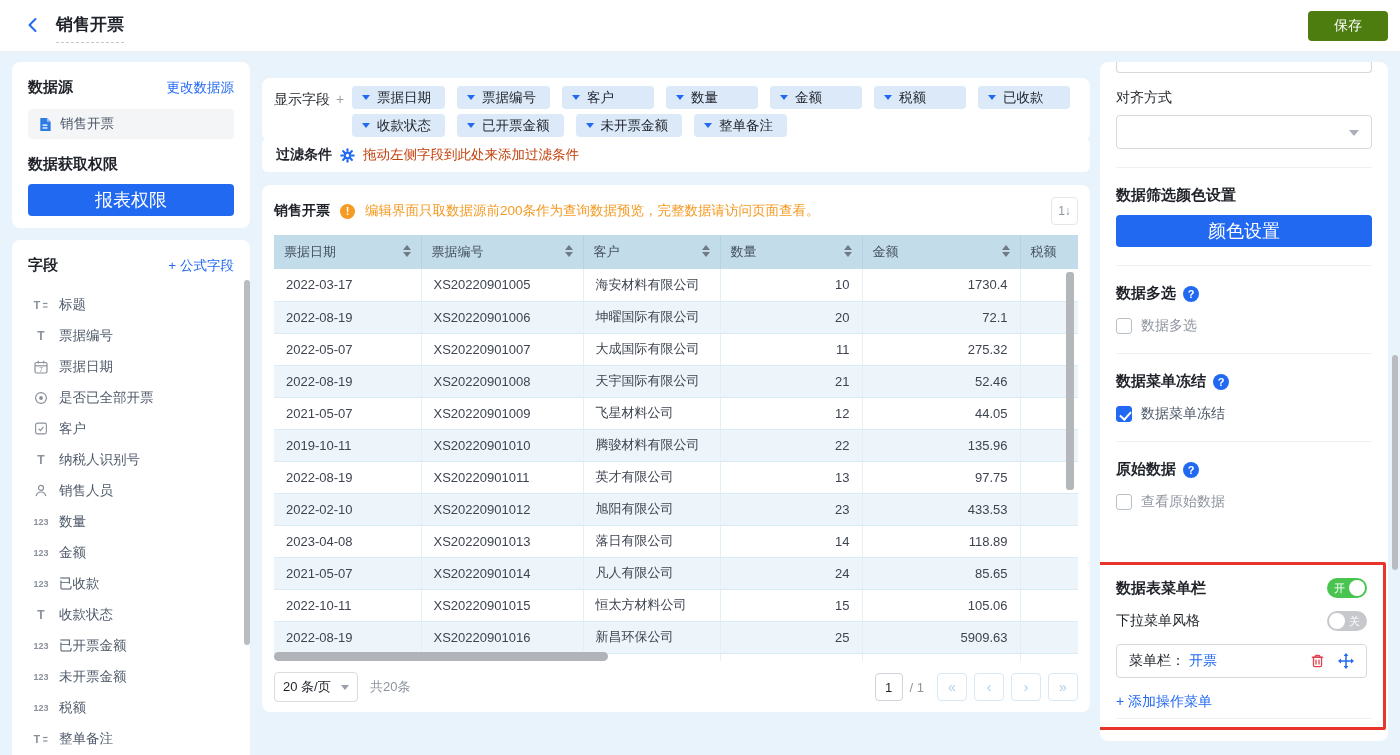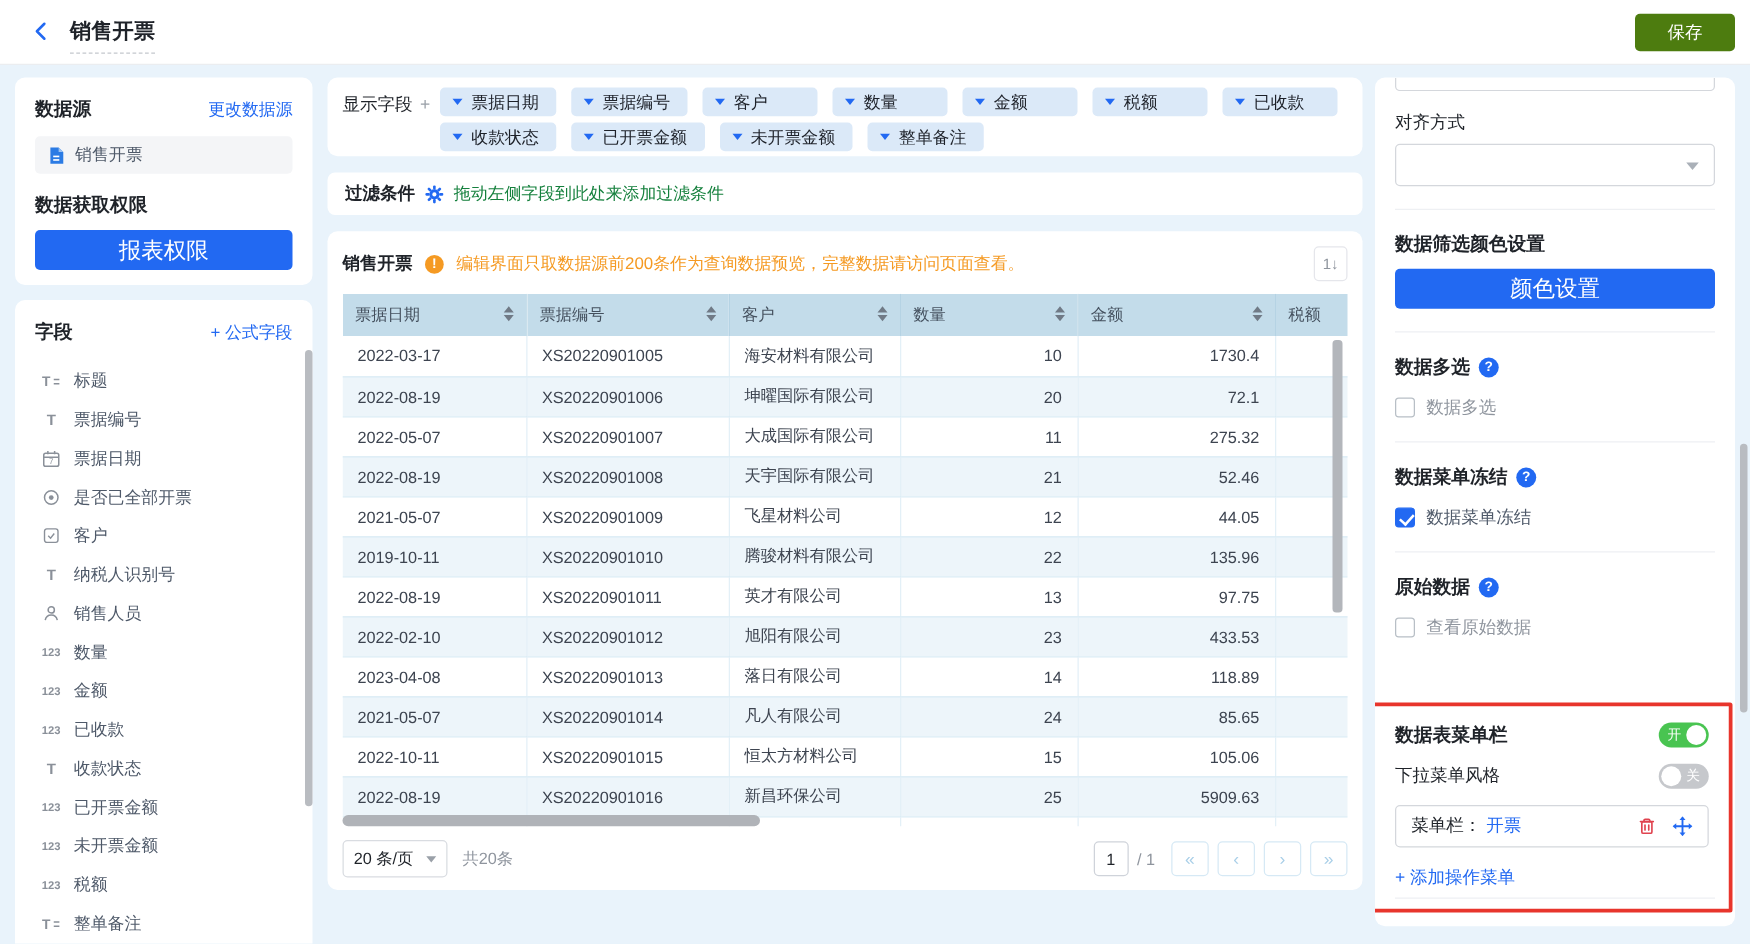--- a/index.html
+++ b/index.html
@@ -28,31 +28,31 @@
   .fields-head-row { display:flex; justify-content:space-between; align-items:center; }
   #field-list { margin-top:14px; }
   .field-item { display:flex; align-items:center; gap:9px; height:31px; font-size:13.5px; color:#4e5969; cursor:grab; padding-left:4px; }
   .fic { color:#8a9099; font-weight:700; font-size:12px; width:18px; text-align:center; flex:none; }
   .fic.n { font-size:9px; letter-spacing:0; }
   .field-item svg { flex:none; width:18px; }
   .vthumb { position:absolute; background:#b9bcc1; border-radius:3px; cursor:pointer; }
   .fields-scroll { left:244px; top:280px; width:6px; height:365px; }
 
   
-  .card-chips { left:262px; top:62px; width:828px; height:63px; padding:8px 12px; display:flex; }
+  .card-chips { left:262px; top:78px; width:828px; height:63px; padding:8px 12px; display:flex; }
   .chips-label { width:78px; font-size:14px; color:#1f2329; padding-top:5px; }
   .chips-label .plus { color:#9aa0a8; margin-left:6px; }
   .chip-rows { display:flex; flex-direction:column; gap:5px; }
   .chip-row { display:flex; gap:12px; }
   .chip { display:inline-flex; align-items:center; height:23px; background:#dbe9f8; border-radius:4px; padding:0 14px 0 10px; font-size:13.5px; color:#1d2129; cursor:pointer; min-width:92px; }
   .chip .caret { width:0; height:0; border-left:4px solid transparent; border-right:4px solid transparent; border-top:5px solid #2269f2; margin-right:7px; flex:none; }
 
   .card-filter { left:262px; top:138px; width:828px; height:34px; display:flex; align-items:center; padding:0 14px; gap:8px; border-radius:6px; }
   .filter-label { font-size:14px; font-weight:700; color:#1f2329; }
-  .filter-hint { font-size:13.5px; color:#15803d; }
+  .filter-hint { font-size:13.5px; color:#c2410c; }
   .gear { cursor:pointer; display:inline-flex; }
 
   .card-table { left:262px; top:185px; width:828px; height:527px; padding:12px; }
   .table-title-row { display:flex; align-items:center; gap:10px; height:28px; }
   .table-title { font-size:14px; font-weight:700; color:#1f2329; }
   .warn-ic { width:15px; height:15px; border-radius:50%; background:#f59a23; color:#fff; font-size:11px; font-weight:700; display:inline-flex; align-items:center; justify-content:center; flex:none; }
   .warn-text { font-size:13.5px; color:#f59a23; }
   .sort-tool { margin-left:auto; width:27px; height:28px; border:1px solid #e5e6eb; border-radius:4px; background:#fff; color:#8f959e; font-size:12px; display:flex; align-items:center; justify-content:center; cursor:pointer; }
 
   .table-wrap { position:relative; margin-top:10px; width:804px; height:426px; overflow:hidden; }

